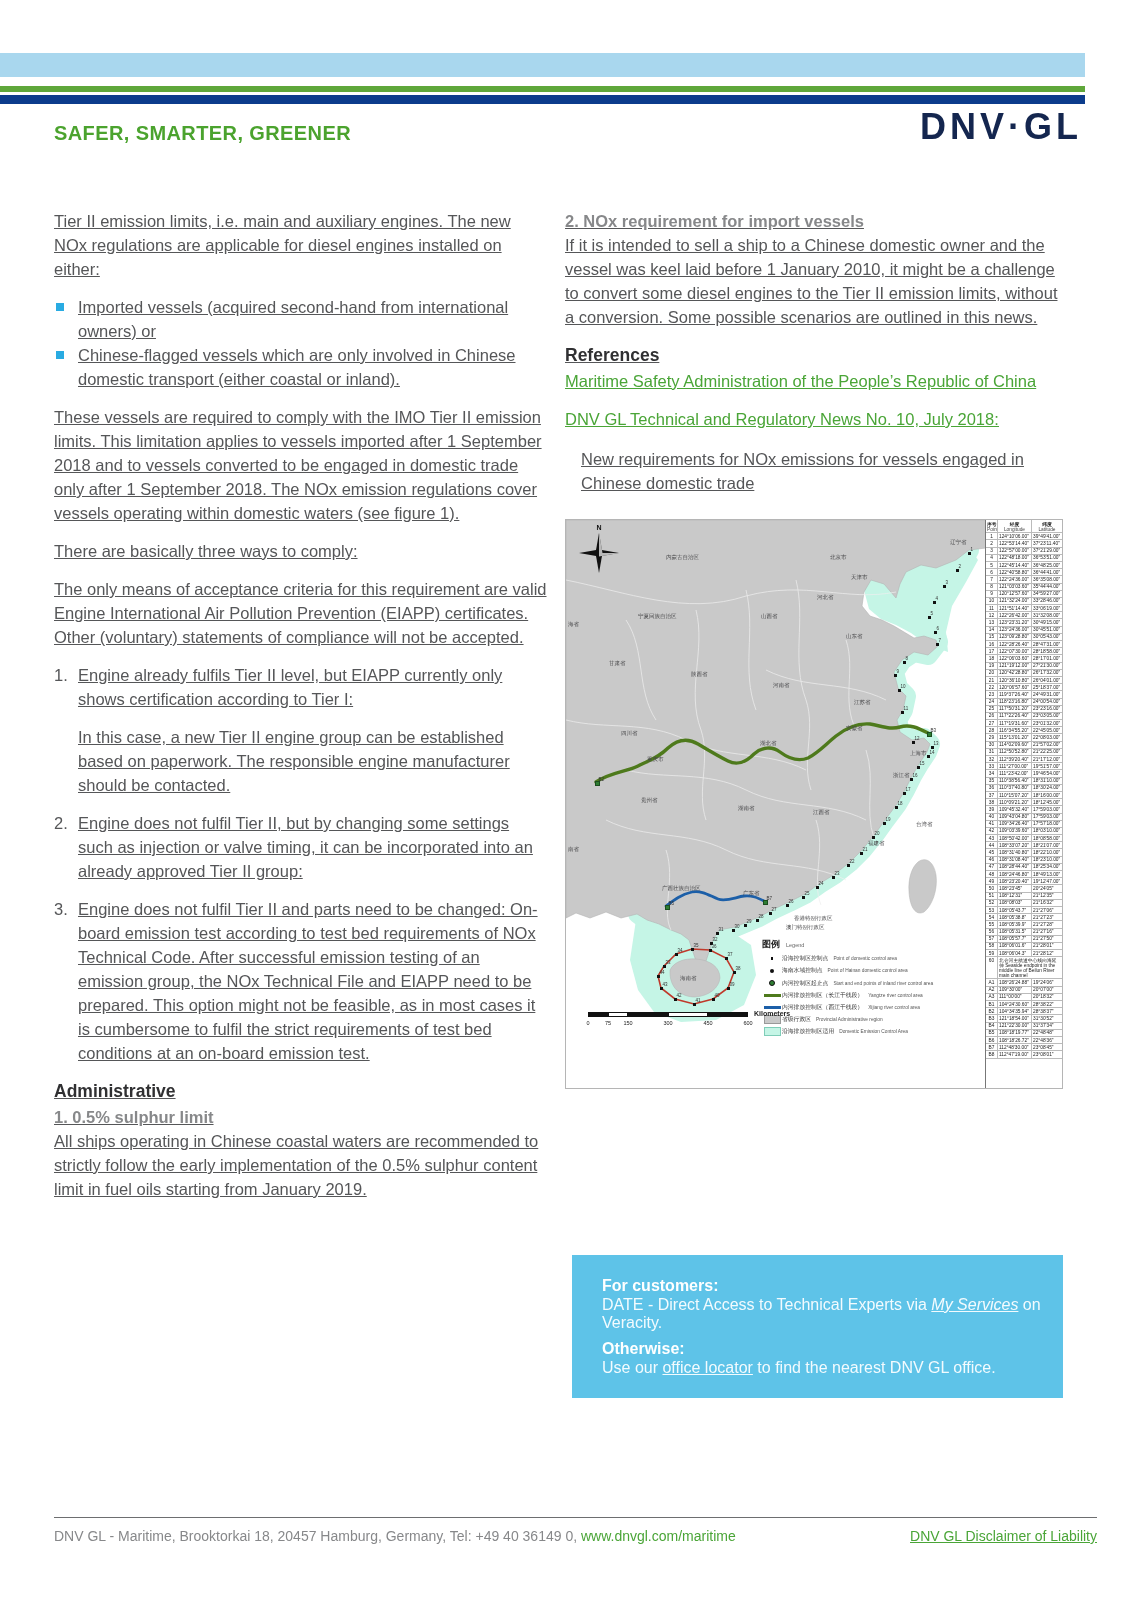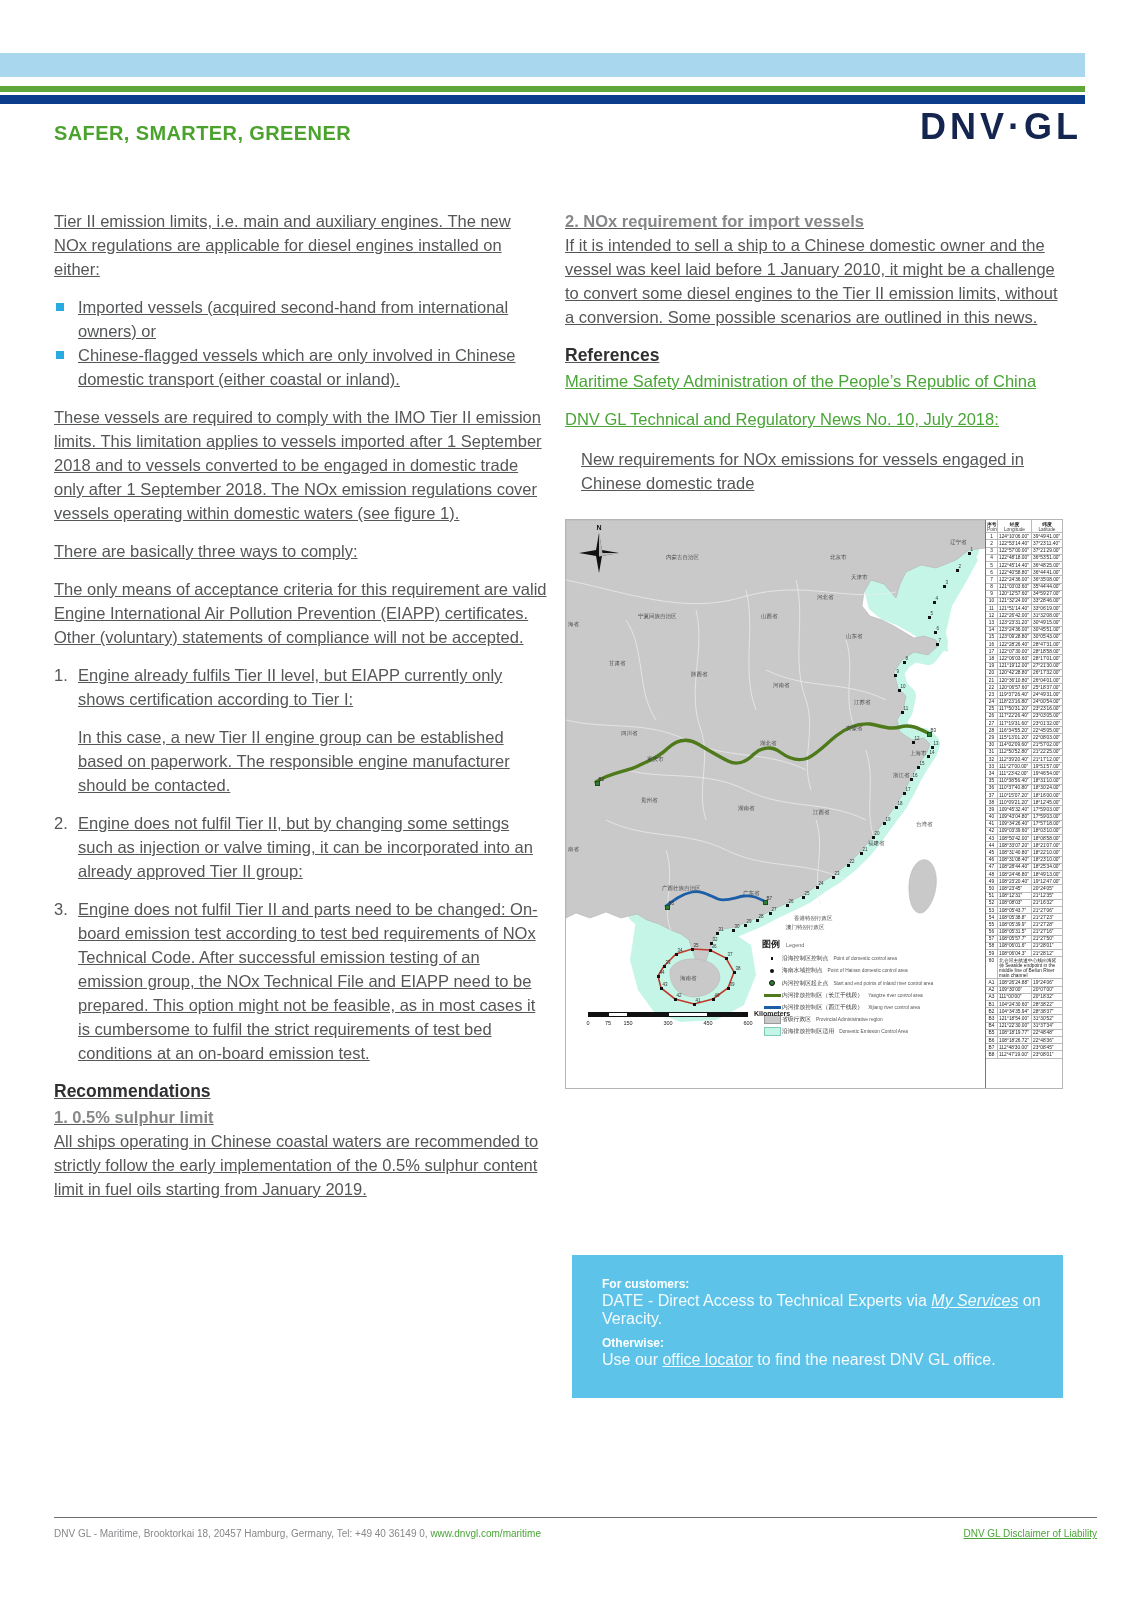--- a/index.html
+++ b/index.html
@@ -86,29 +86,29 @@
   .tc3{flex:1;}
   .thead .hz{display:block;text-align:center;font-weight:bold;}
   .thead .he{display:block;text-align:center;color:#444;}
   .tnote{white-space:normal !important;line-height:5px;}
   
   .contact{
     position:absolute;left:572px;top:1255px;width:491px;height:143px;
     background:#5ec3e8;color:#ffffff;box-sizing:border-box;padding:14px 20px 0 30px;
   }
   .contact h2{margin:0 0 10px 0;font-size:23px;letter-spacing:.3px;}
-  .clabel{font-size:12px;font-weight:bold;margin:8px 0 0 0;}
+  .clabel{font-size:16px;font-weight:bold;margin:8px 0 0 0;}
   .cline{font-size:16px;margin:1px 0 0 0;color:#f3fbfe;}
   .cline a{color:#f3fbfe;text-decoration:underline;cursor:pointer;}
   .cline a.ital{font-style:italic;}
   
   .footline{position:absolute;left:54px;top:1517px;width:1043px;height:0;border-top:1.5px solid #6d6e70;}
   .footer{
     position:absolute;left:54px;top:1528px;width:1043px;display:flex;
-    justify-content:space-between;font-size:10px;color:#87888a;
+    justify-content:space-between;font-size:14px;color:#87888a;
   }
   .footer a.plain{color:#4aa537;text-decoration:none;cursor:pointer;}
 </style>
 </head>
 <body>
 
 <div class="bar bar-blue"></div>
 <div class="bar bar-green"></div>
 <div class="bar bar-navy"></div>
 <div class="tagline">SAFER, SMARTER, GREENER</div>
@@ -131,21 +131,21 @@
     </div>
     <div class="oitem">
       <span class="num">2.</span>
       <p class="lead">Engine does not fulfil Tier II, but by changing some settings such as injection or valve timing, it can be incorporated into an already approved Tier II group:</p>
     </div>
     <div class="oitem">
       <span class="num">3.</span>
       <p class="lead" style="margin-bottom:0">Engine does not fulfil Tier II and parts need to be changed: On-board emission test according to test bed requirements of NOx Technical Code. After successful emission testing of an emission group, the NOx Technical File and EIAPP need to be prepared. This option might not be feasible, as in most cases it is cumbersome to fulfil the strict requirements of test bed conditions at an on-board emission test.</p>
     </div>
   </div>
-  <h3 class="heading">Recommendations</h3>
+  <h3 class="heading">Administrative</h3>
   <p class="gray-sub">1. 0.5% sulphur limit</p>
   <p class="para">All ships operating in Chinese coastal waters are recom­mended to strictly follow the early implementation of the 0.5% sulphur content limit in fuel oils starting from January 2019.</p>
 </div>
 
 <div class="col col-right">
   <p class="gray-sub">2. NOx requirement for import vessels</p>
   <p class="para">If it is intended to sell a ship to a Chinese domestic owner and the vessel was keel laid before 1 January 2010, it might be a challenge to convert some diesel engines to the Tier II emission limits, without a conversion. Some possible scenarios are out­lined in this news.</p>
   <h3 class="heading">References</h3>
   <div class="link-block">
     <a class="green">Maritime Safety Administration of the People’s Republic of China</a>

